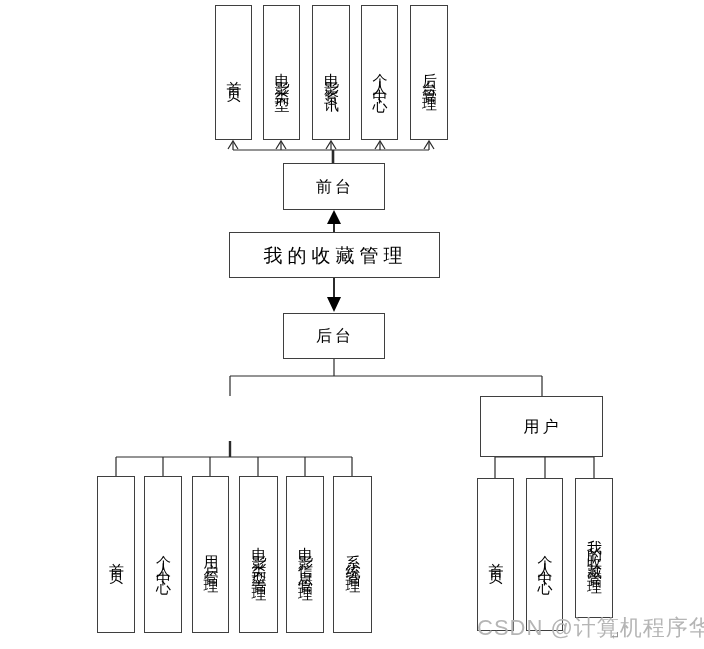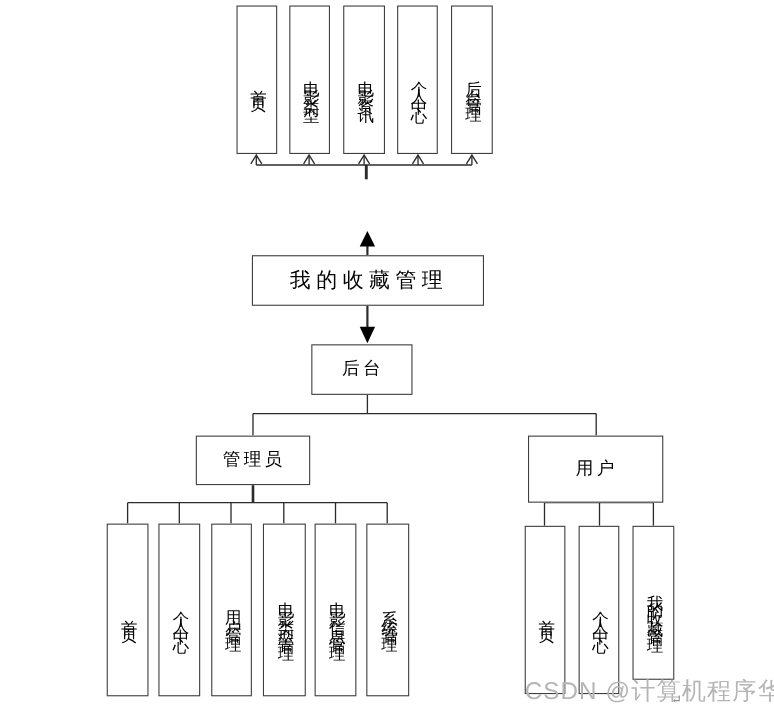--- a/index.html
+++ b/index.html
@@ -88,32 +88,32 @@
   <div class="node vnode" style="left:312px;top:5px;width:38px;height:135px">
     <span class="lbl">电影资讯</span>
   </div>
   <div class="node vnode" style="left:361px;top:5px;width:37px;height:135px">
     <span class="lbl">个人中心</span>
   </div>
   <div class="node vnode" style="left:410px;top:5px;width:38px;height:135px">
     <span class="lbl">后台管理</span>
   </div>
 
+  <div class="node hnode" style="left:283px;top:163px;width:102px;height:47px">
+    <span class="lbl">前台</span>
+  </div>
 
   <div class="node hnode rootnode" style="left:229px;top:232px;width:211px;height:46px">
     <span class="lbl">我的收藏管理</span>
   </div>
 
-  <div class="node hnode" style="left:283px;top:313px;width:92px;height:46px">
+  <div class="node hnode" style="left:283px;top:313px;width:102px;height:46px">
     <span class="lbl">后台</span>
   </div>
 
-  <div class="node hnode" style="left:178px;top:396px;width:104px;height:45px">
-    <span class="lbl">管理员</span>
-  </div>
 
   <div class="node hnode" style="left:480px;top:396px;width:123px;height:61px">
     <span class="lbl">用户</span>
   </div>
 
   <div class="node vnode" style="left:97px;top:476px;width:38px;height:157px">
     <span class="lbl">首页</span>
   </div>
   <div class="node vnode" style="left:144px;top:476px;width:38px;height:157px">
     <span class="lbl">个人中心</span>

